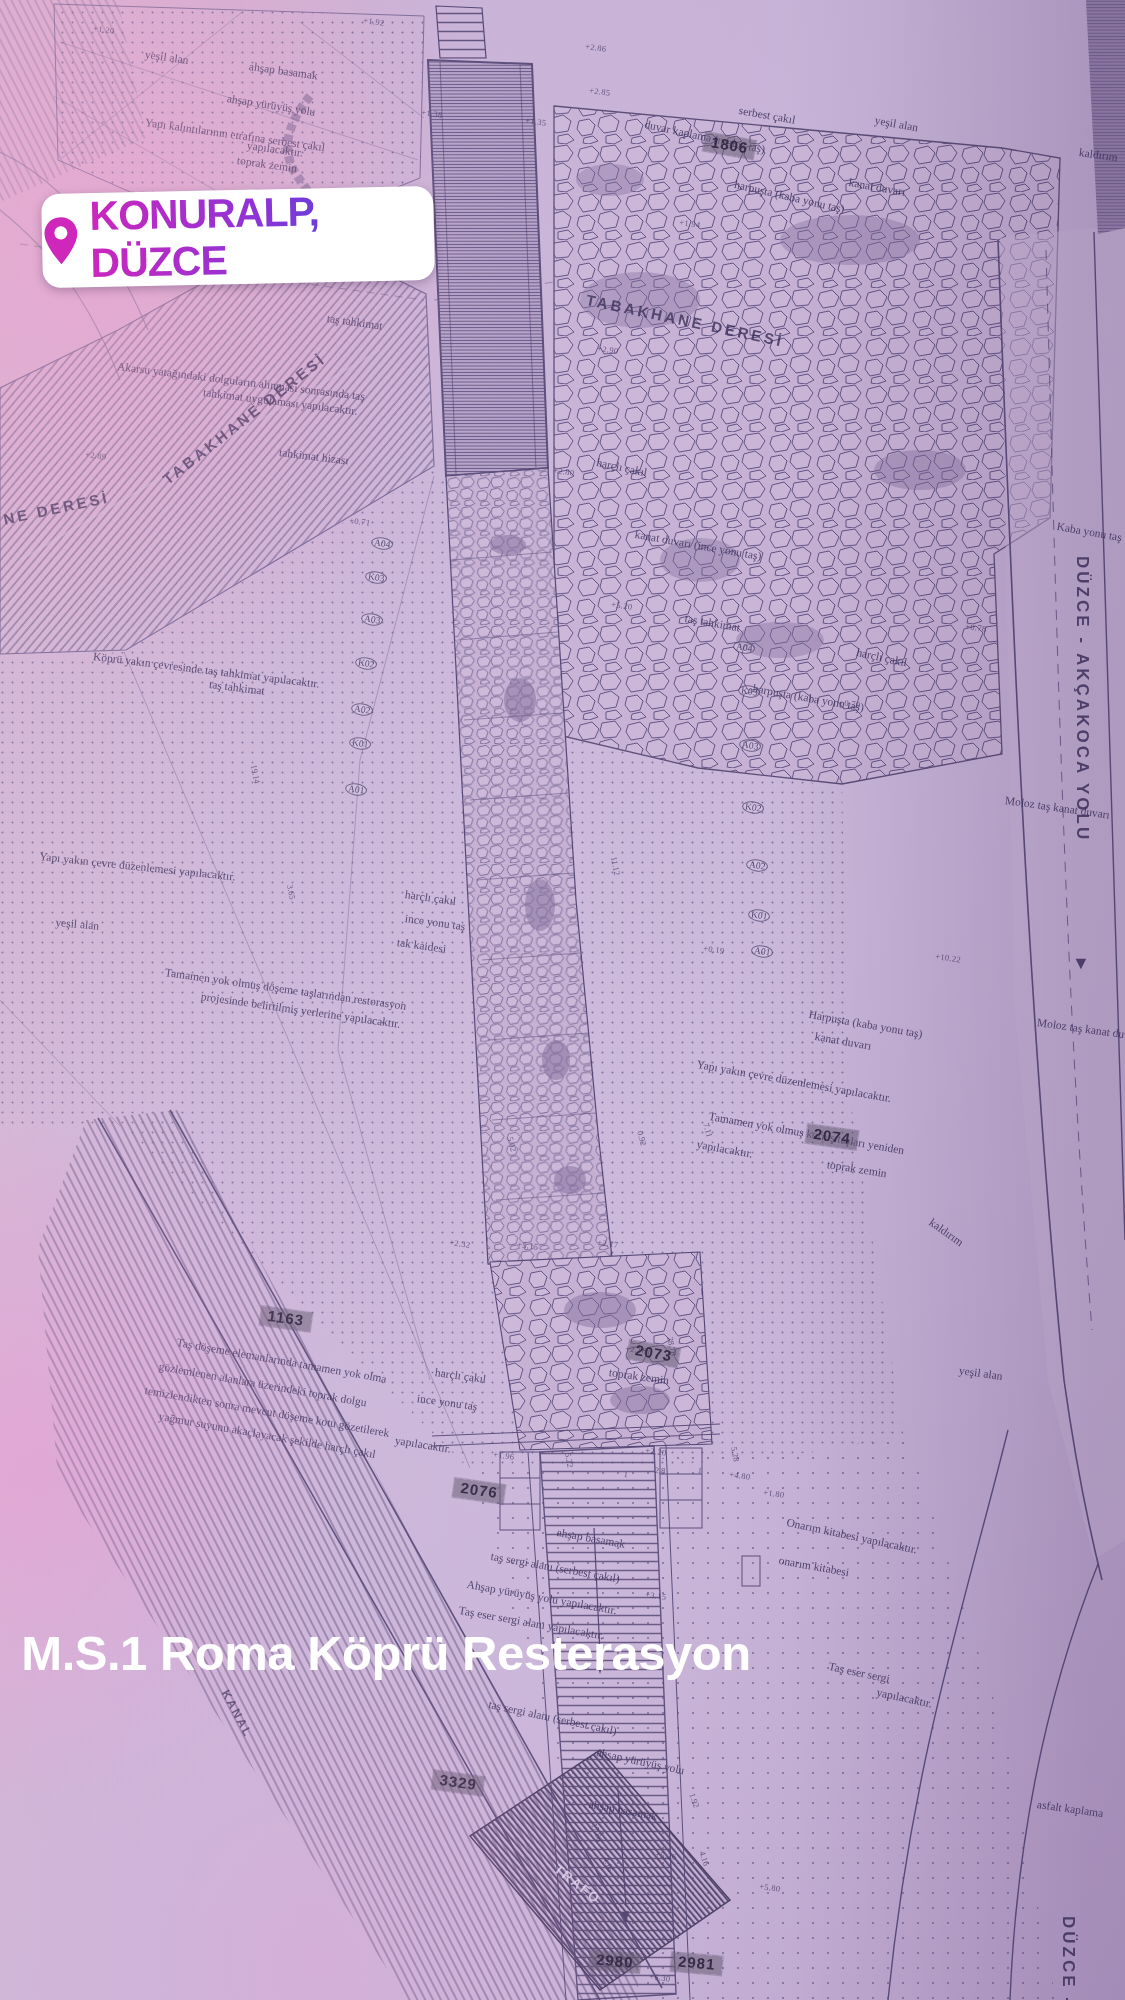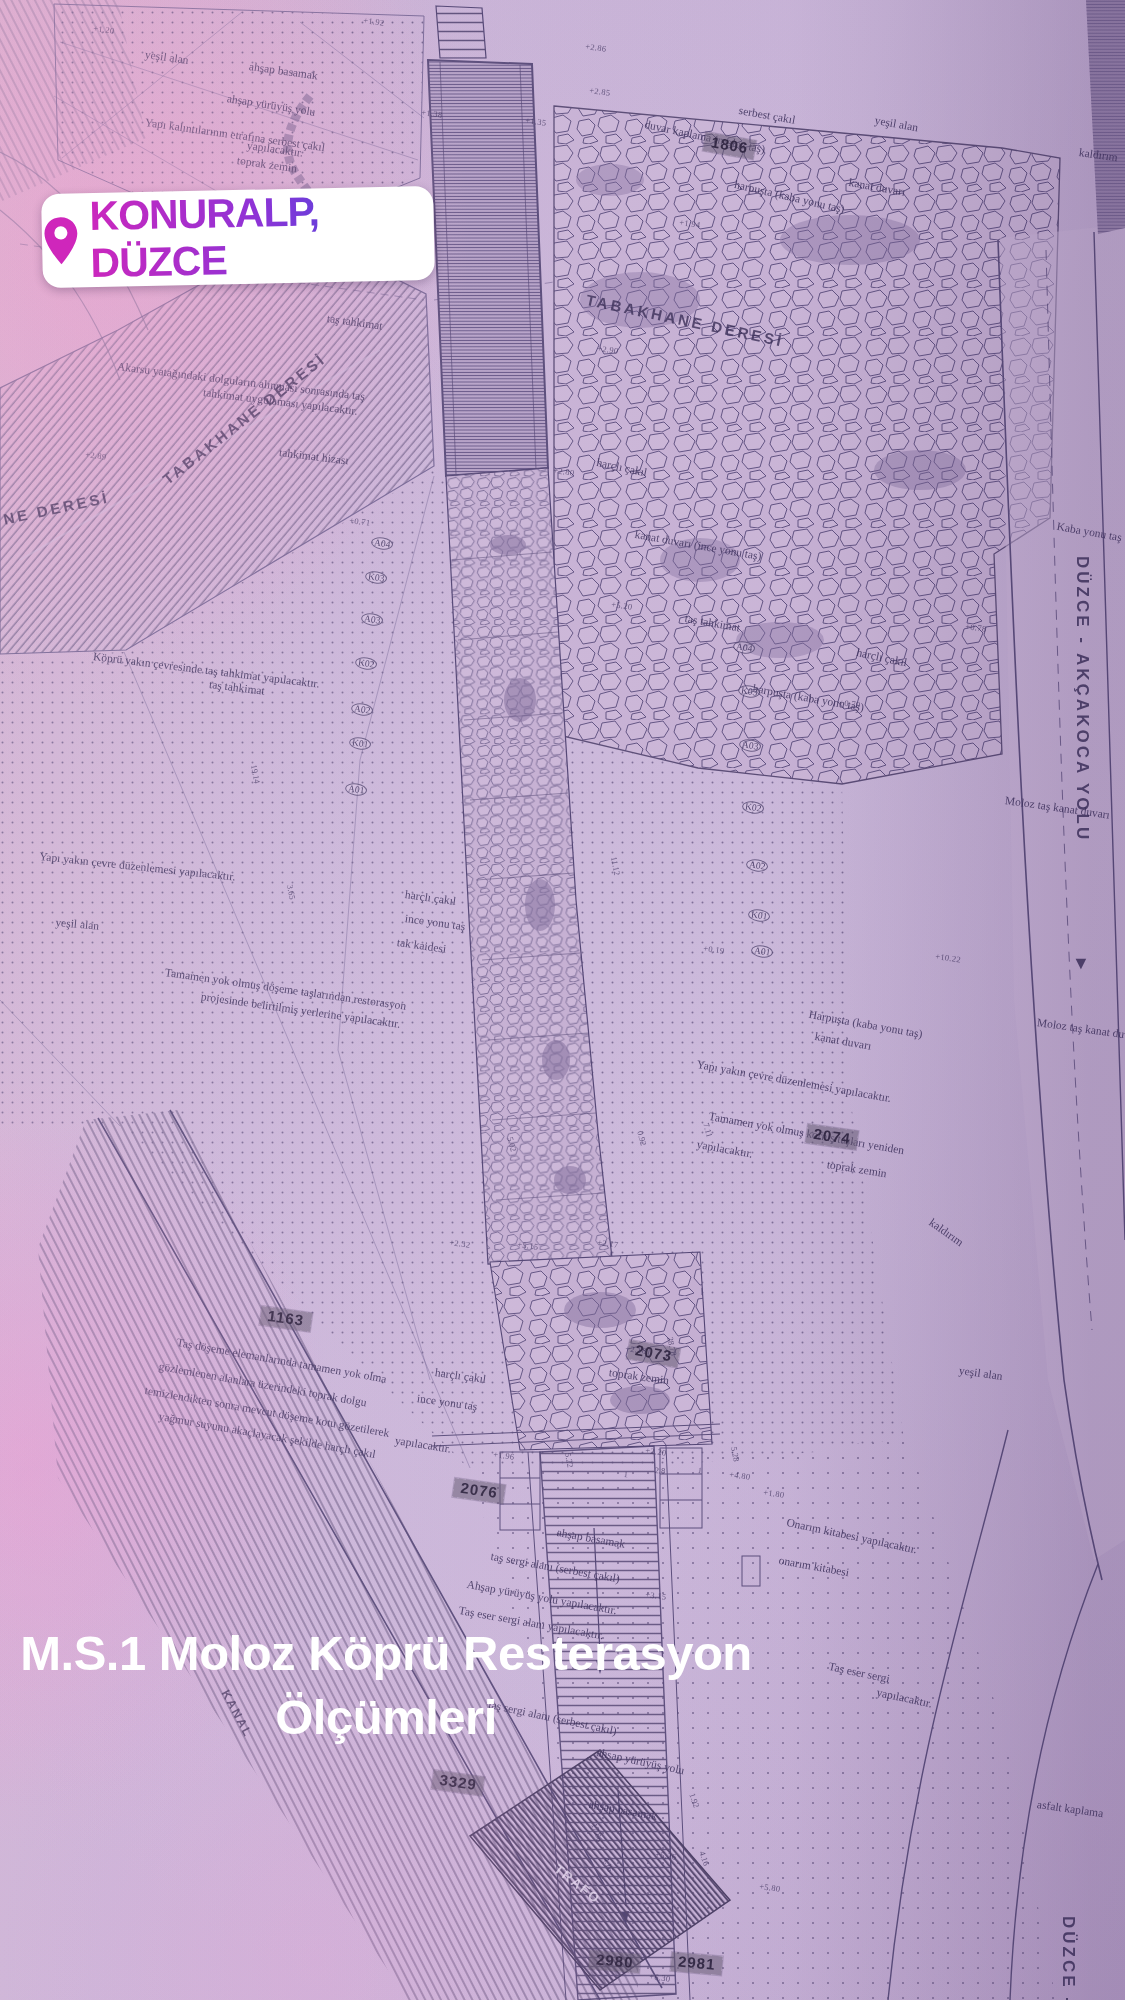--- a/index.html
+++ b/index.html
@@ -328,17 +328,16 @@
     <span style="display:flex">
       <svg width="38" height="50" viewBox="0 0 24 32">
         <path d="M12 1C6 1 1.5 5.6 1.5 11.4 1.5 19.6 12 31 12 31s10.5-11.4 10.5-19.6C22.5 5.6 18 1 12 1z" fill="#cf26bb"></path>
         <circle cx="12" cy="11" r="4.2" fill="#ffffff"></circle>
       </svg>
     </span>
     <span class="sticker-label">KONURALP, DÜZCE</span>
   </div>
 
   <div class="title">
-    <div>M.S.1 Moloz Köprü Resterasyon</div>
-    <div>Ölçümleri</div>
+    <div>M.S.1 Roma Köprü Resterasyon</div>
   </div>
 
 </div>
 
 </body></html>

